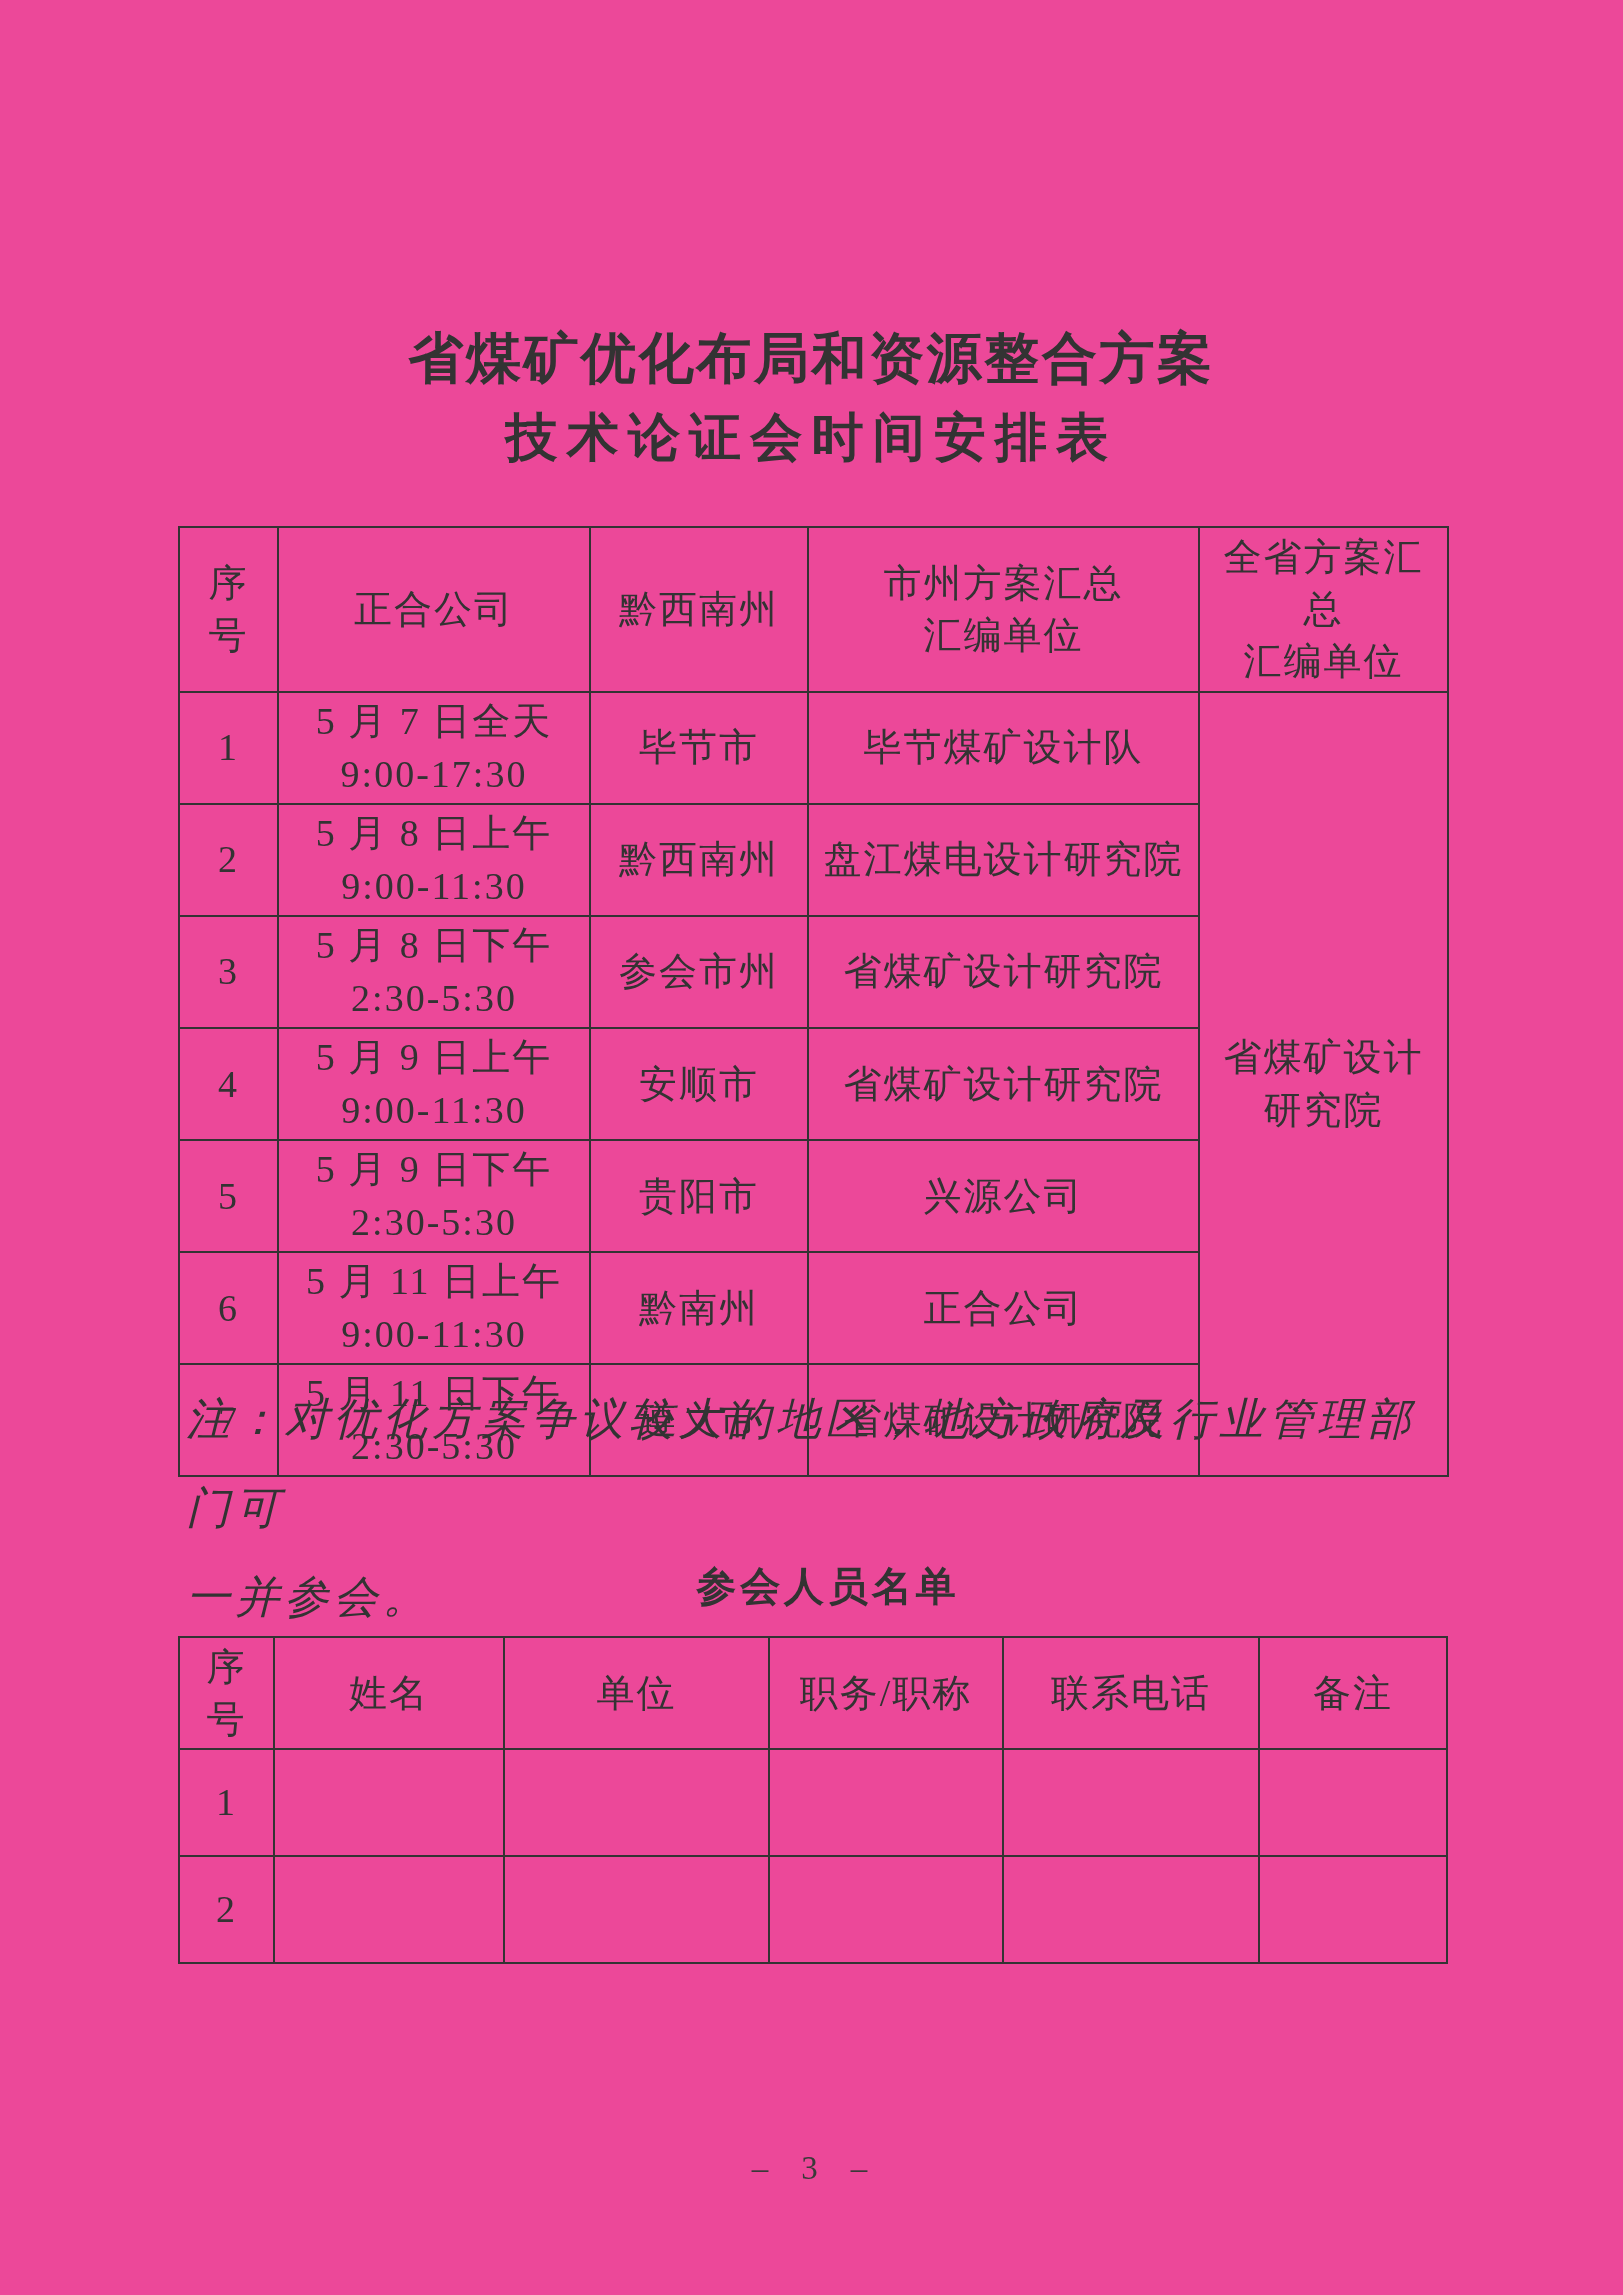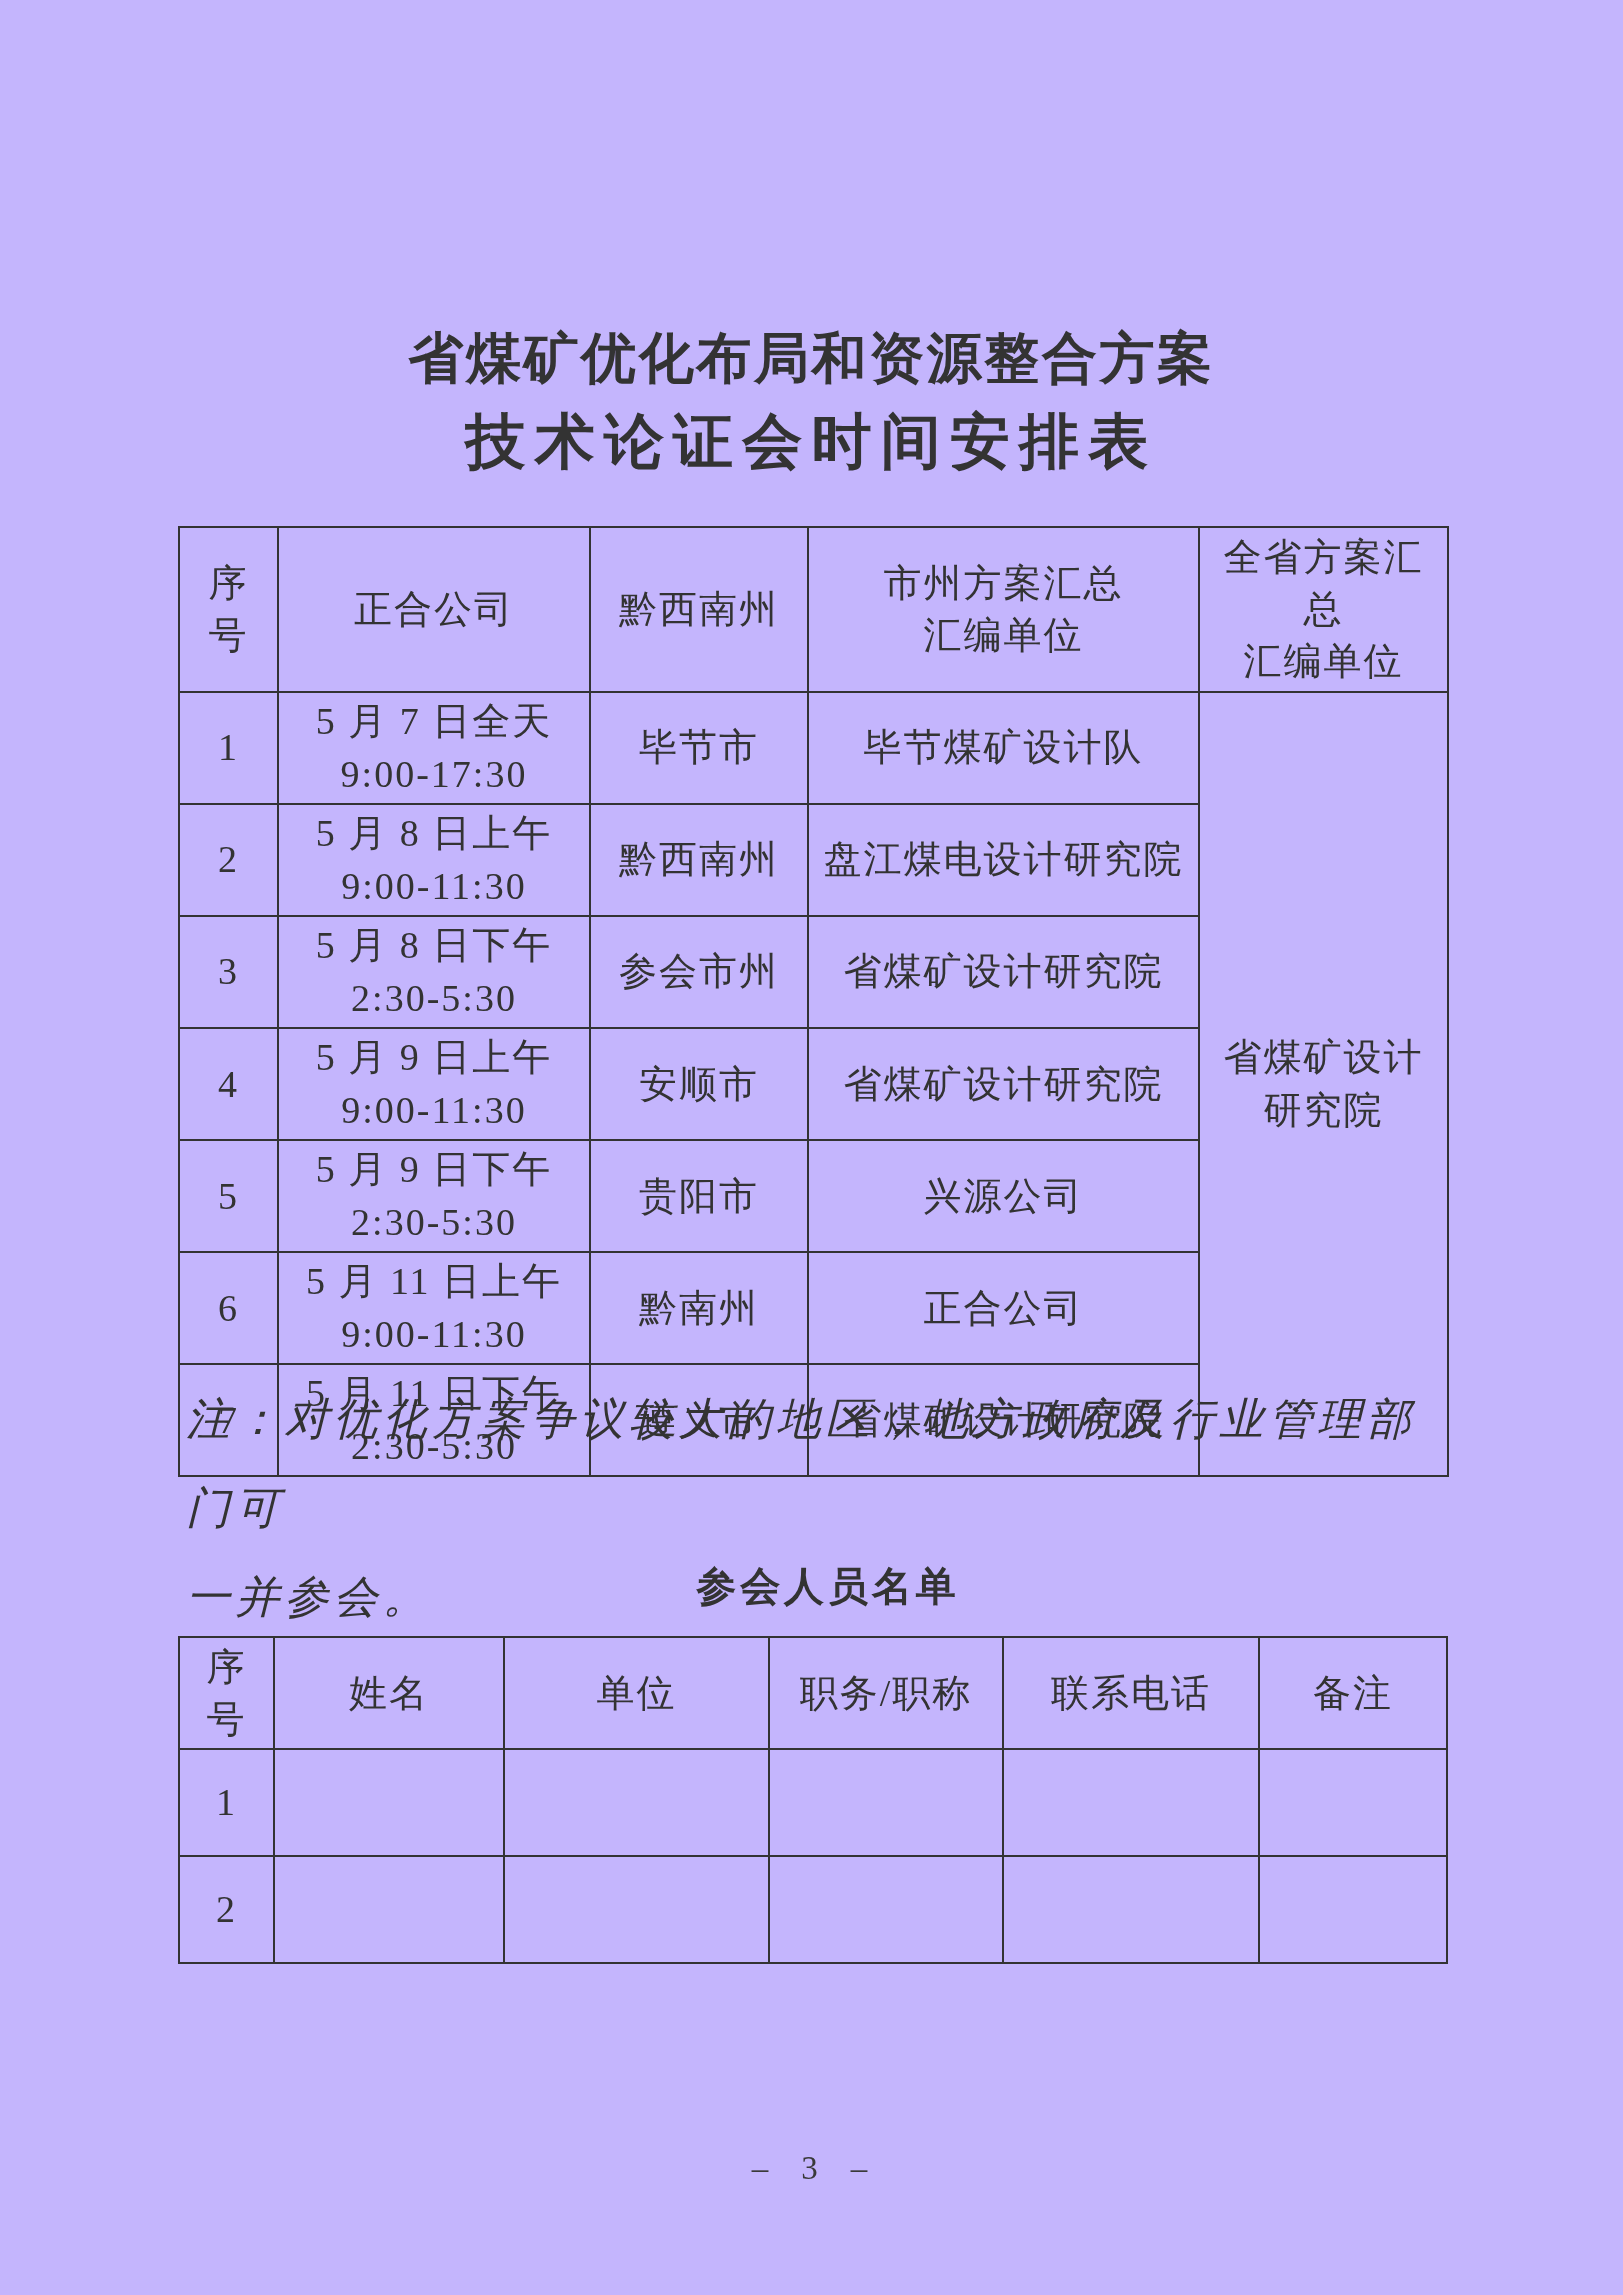--- a/index.html
+++ b/index.html
@@ -1,37 +1,37 @@
 <!DOCTYPE html>
 <html style="font-size:10.5px"><head>
 <meta charset="utf-8">
 <style>
   * { margin: 0; padding: 0; box-sizing: border-box; }
   html, body { background: #ffffff; }
   .page {
     position: relative;
     width: 1623px;
     height: 2295px;
-    background: #c4b5fd;
+    background: #ec4899;
     font-family: "Liberation Serif", "DejaVu Serif", serif;
     color: #2e2e2e;
     overflow: hidden;
   }
 
   
   .doc-title {
     position: absolute;
     top: 331px; left: 0; width: 100%;
     text-align: center;
     font-weight: bold;
     color: #333;
     line-height: 1;
   }
   .doc-title .line1 { display: block; font-size: 55px; letter-spacing: 2.6px; }
-  .doc-title .line2 { display: block; font-size: 60px; letter-spacing: 9.2px; margin-top: 26px; }
+  .doc-title .line2 { display: block; font-size: 52px; letter-spacing: 9.2px; margin-top: 26px; }
 
   
   .dt {
     position: absolute;
     left: 178px;
     border-collapse: collapse;
     table-layout: fixed;
     text-align: center;
     font-size: 38px;
     color: #333;

